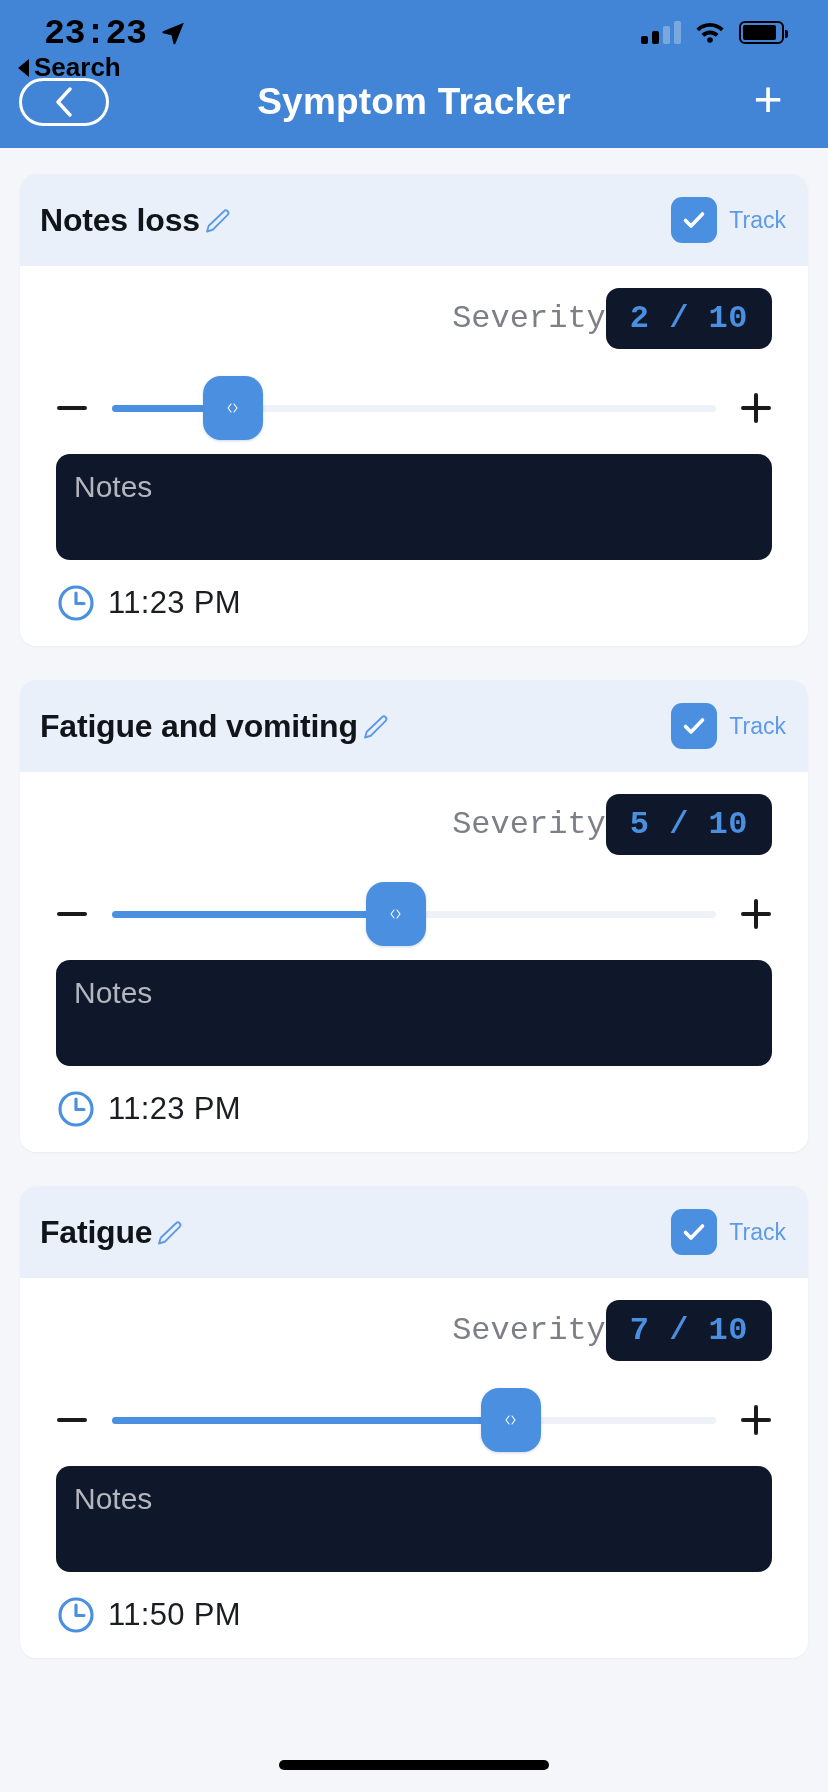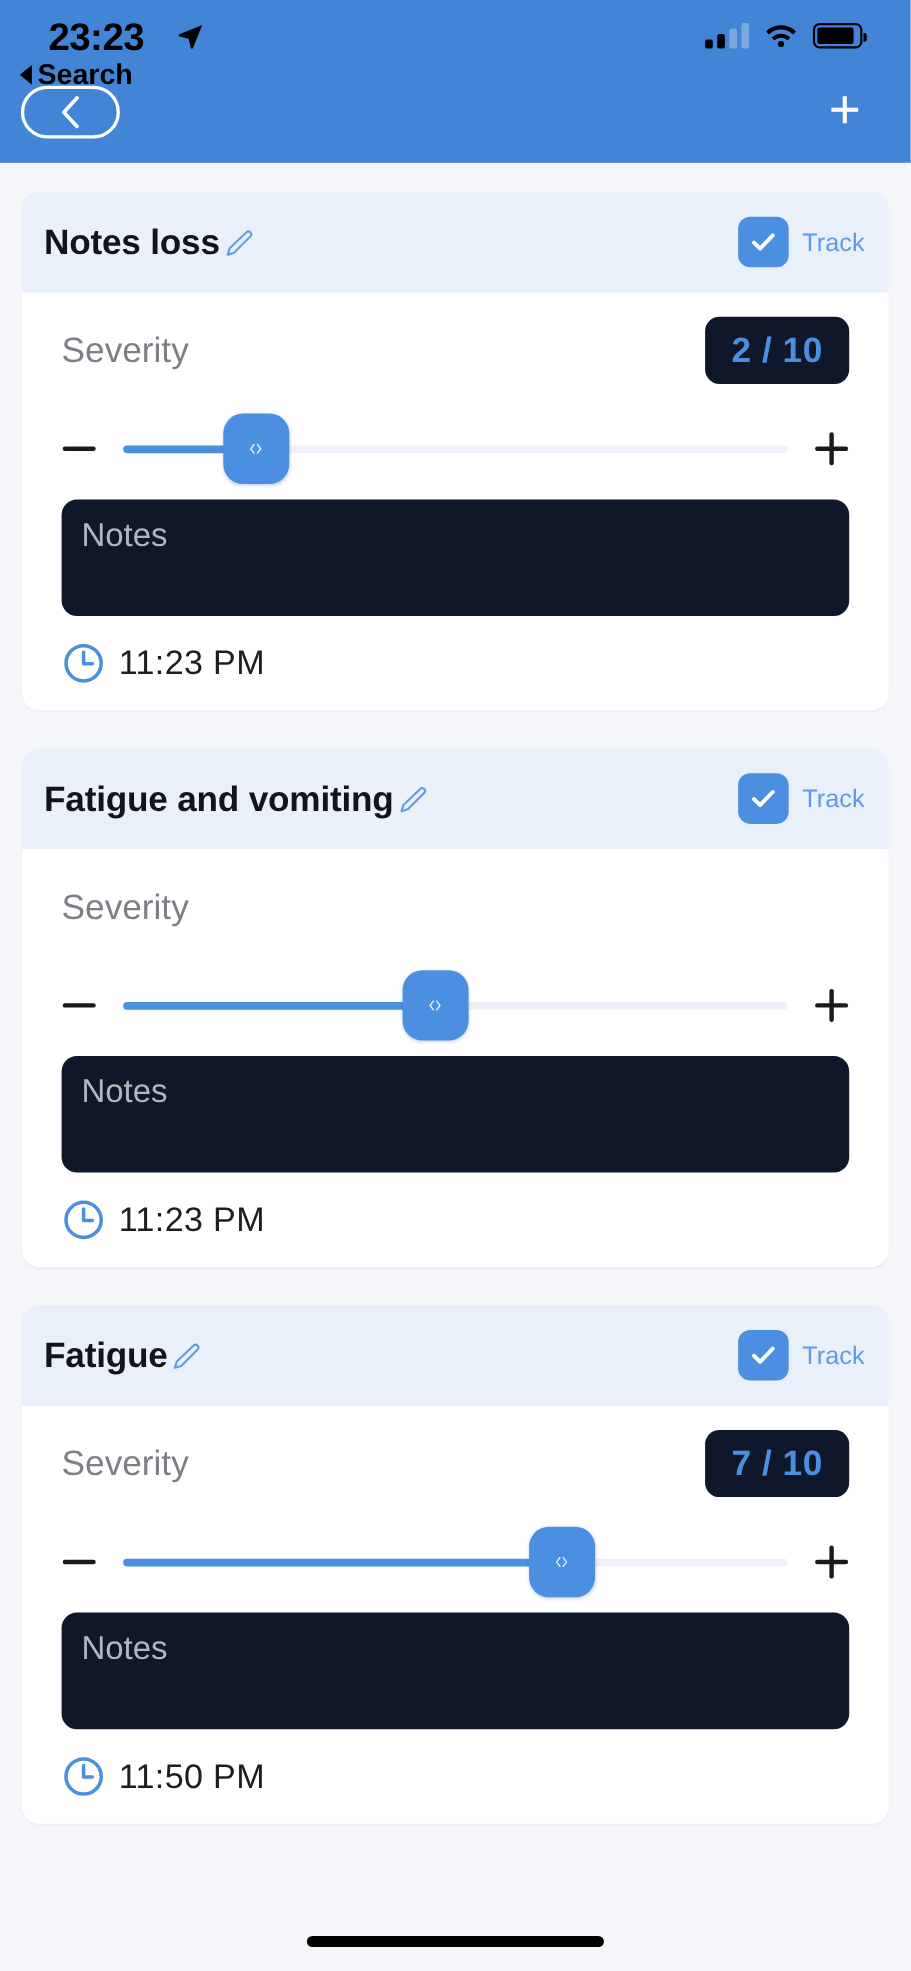--- a/index.html
+++ b/index.html
@@ -29,20 +29,21 @@
   .header {
     background: #4285d6;
     height: 148px;
     position: relative;
     flex: 0 0 auto;
   }
 
   .statusbar {
     position: relative;
     height: 62px;
+    font-family: Liberation Mono, monospace;
   }
 
   .status-time {
     position: absolute;
     left: 44px;
     top: 14px;
     font-size: 35px;
     font-weight: 700;
     color: #000;
     letter-spacing: -0.5px;
@@ -234,23 +235,24 @@
     font-size: 23px;
     color: #5d9ae8;
     font-weight: 400;
   }
 
   .card-body { padding: 0 20px 0 20px; }
 
   .severity-row {
     display: flex;
     align-items: center;
-    justify-content: space-between;
+    justify-content: flex-end;
     height: 104px;
     padding: 0 16px 0 16px;
+    font-family: Liberation Mono, monospace;
   }
 
   .severity-label {
     font-size: 32px;
     color: #7c7f86;
     font-weight: 400;
   }
 
   .severity-badge {
     background: #0f172a;
@@ -410,20 +412,21 @@
       <span class="tri"></span>
       <span>Search</span>
     </div>
 
     <div class="navbar">
       <div class="back-pill">
         <svg viewBox="0 0 22 30">
           <path d="M17 2 5 15l12 13" stroke="#fff" stroke-width="3.4" fill="none" stroke-linecap="round" stroke-linejoin="round"></path>
         </svg>
       </div>
+      <div class="nav-title">Symptom Tracker</div>
       <div class="add-button">
         <span>+</span>
       </div>
     </div>
   </div>
 
   <div class="content">
 
     <div class="card">
       <div class="card-head">
@@ -496,20 +499,21 @@
               <path d="M5.5 14.5l5.5 5.5L22.5 8" stroke="#fff" stroke-width="3.6" fill="none" stroke-linecap="round" stroke-linejoin="round"></path>
             </svg>
           </div>
           <span class="track-label">Track</span>
         </div>
       </div>
 
       <div class="card-body">
         <div class="severity-row">
           <span class="severity-label">Severity</span>
+          <span class="severity-badge">5 / 10</span>
         </div>
 
         <div class="slider-row">
           <div class="step-btn">
             <span class="bar-h"></span>
           </div>
           <div class="slider-track">
             <div class="track-bg"></div>
             <div class="track-fill" style="width:47%"></div>
             <div class="thumb" style="left:47%">

